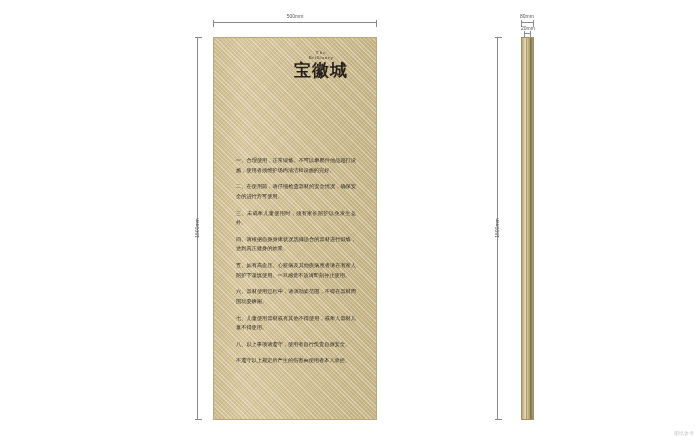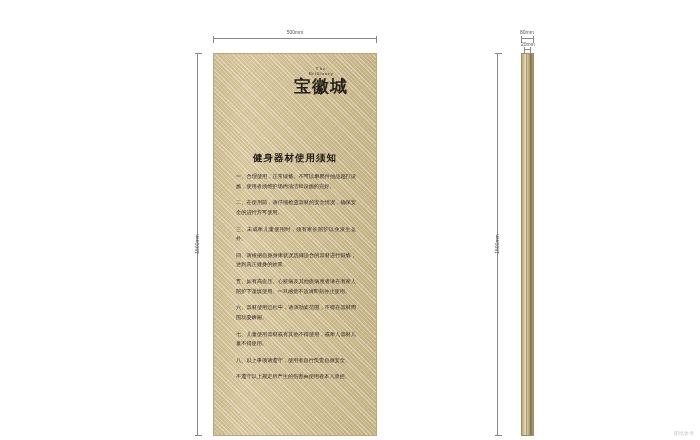--- a/index.html
+++ b/index.html
@@ -12,21 +12,20 @@
     height: 440px;
     position: relative;
     overflow: hidden;
     font-family: "DejaVu Sans", "Liberation Sans", sans-serif;
     color: #333;
   }
 
   .canvas {
     position: absolute;
     inset: 0;
-    margin-top: 16px;
   }
 
   
   .dim {
     position: absolute;
     color: #555;
     font-size: 5px;
     font-family: "Liberation Sans", sans-serif;
     white-space: nowrap;
   }
@@ -193,21 +192,20 @@
   <div class="dim dim-label-v" style="left:174px; top:225px; width:46px;">1500mm</div>
 
   <div class="board-front">
 
     <div class="logo-block">
       <div class="logo-the">The</div>
       <div class="logo-brilliancy">Brilliancy</div>
       <div class="logo-cn">宝徽城</div>
     </div>
 
-    <div class="board-title">健身器材使用须知</div>
 
     <div class="board-body">
       <p>一、合理使用，正常锻炼。不可以攀爬件他品超打设施，使用者须维护场内清洁和设施的完好。</p>
       <p>二、在使用前，请仔细检查器材的安全情况，确保安全的进行方可使用。</p>
       <p>三、未成年儿童使用时，须有家长陪护以免发生意外。</p>
       <p>四、请根据自身身体状况选择适合的器材进行锻炼，达到真正健身的效果。</p>
       <p>五、如有高血压、心脏病及其他疾病患者请在有家人陪护下谨慎使用。一旦感觉不适请即刻停止使用。</p>
       <p>六、器材使用过程中，请演动姿范围，不得在器材周围玩耍嬉闹。</p>
       <p>七、儿童使用器材或有其他不得使用，或年人器材儿童不得使用。</p>
       <p>八、以上事项请遵守，使用者自行负责自身安全。</p>

